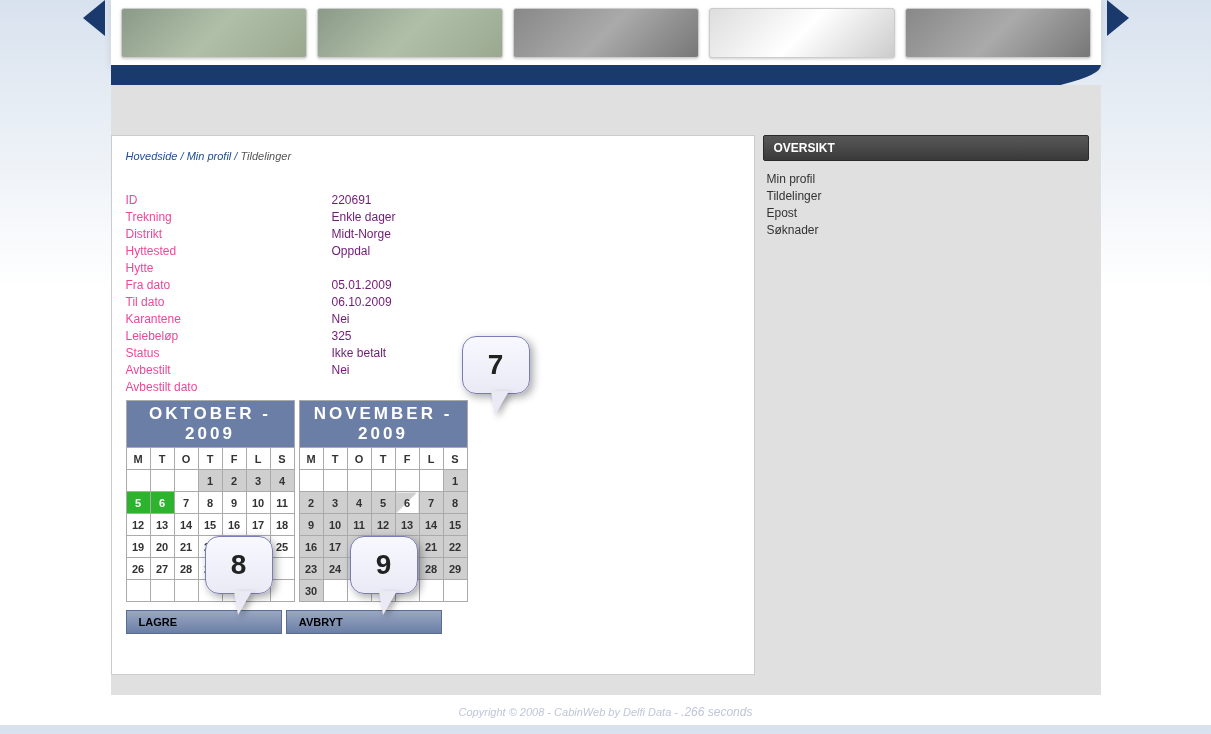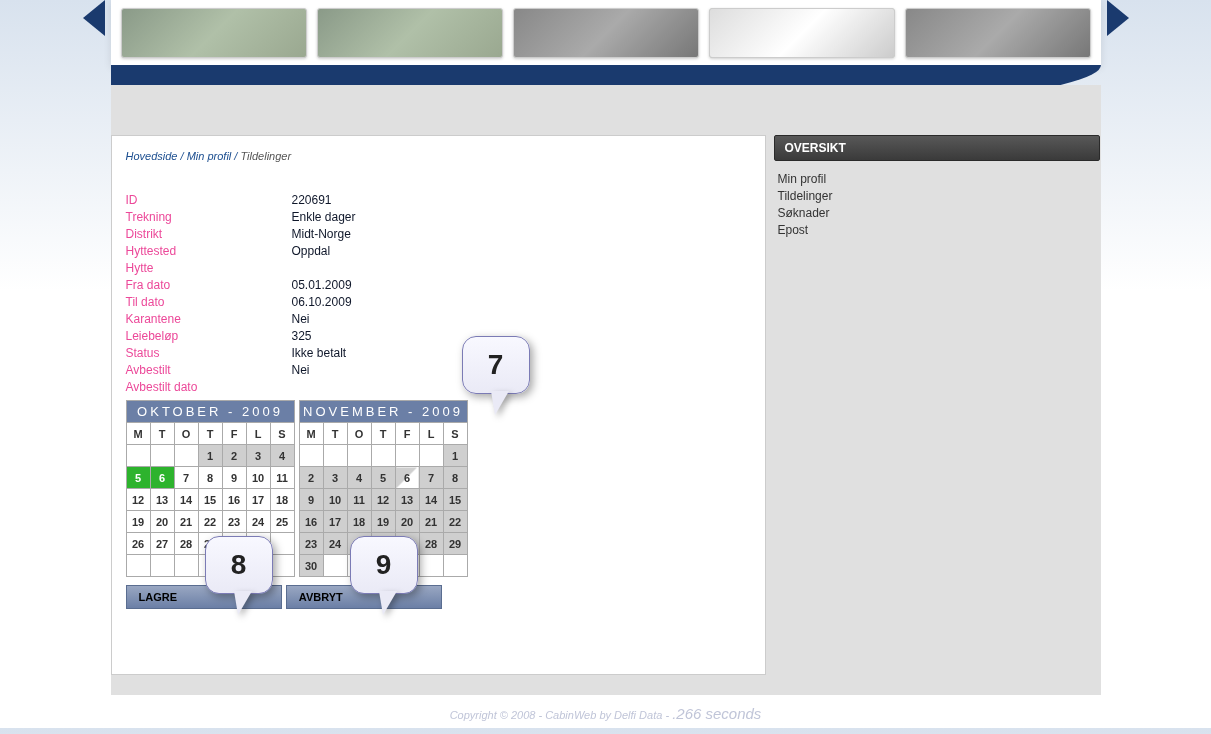--- a/index.html
+++ b/index.html
@@ -60,53 +60,53 @@
       background: #e0e0e0;
       height: 32px;
       border-radius: 50% 0 0 0 / 100% 0 0 0;
       margin-top: -30px;
       margin-left: 200px;
     }
 
     .cols {
       display: flex;
       gap: 8px;
-      padding: 18px 1px 0 0;
+      padding: 18px 12px 0 0;
     }
     .panel {
       background: #fff;
       border: 1px solid #ccc;
       padding: 14px;
     }
     .panel-left { flex: 1; position: relative; min-height: 540px;}
     .panel-right { width: 326px; background: transparent; border: none; padding: 0;}
 
     .breadcrumbs {
       font-size: 11px;
       margin-bottom: 18px;
     }
     .breadcrumbs a { color: #1a4d8f; text-decoration: none; font-style: italic;}
     .breadcrumbs .sep { color: #1a4d8f; font-style: italic;}
     .breadcrumbs .current { color: #555; font-style: italic;}
 
     .details { margin-top: 30px; }
     .details .row { display: flex; line-height: 17px; }
     .details .row .lbl { width: 166px; color: #ec4899; }
-    .details .row .val { color: #0f172a; }
+    .details .row .val { color: #701a75; margin-left: 40px; }
 
     .calendars { display: flex; gap: 4px; margin-top: 4px;}
     .cal { border-collapse: collapse; }
     .cal th.monthhead {
       background: #6b7fa6;
       color: #fff;
       letter-spacing: 3px;
-      font-size: 13px;
+      font-size: 17px;
       padding: 3px 0;
       border: 1px solid #aaa;
-      font-weight: normal;
+      font-weight: bold;
       text-align: center;
     }
     .cal th.dow {
       background: #fff;
       color: #333;
       width: 24px;
       height: 22px;
       border: 1px solid #aaa;
       font-weight: bold;
       font-size: 11px;
@@ -193,21 +193,21 @@
       line-height: 17px;
     }
 
     .footer {
       text-align: center;
       color: #c0c5d8;
       font-size: 11px;
       padding: 10px 0 6px 0;
       font-style: italic;
     }
-    .footer .secs { font-size: 15px; font-style: italic;}
+    .footer .secs { font-size: 12px; font-style: italic;}
   </style>
 </head>
 <body>
 
 <div class="outer">
   <div class="photo-strip">
     <div class="arrow-left"></div>
     <div class="photo-thumb"></div>
     <div class="photo-thumb"></div>
     <div class="photo-thumb grey"></div>
@@ -436,22 +436,22 @@
         <div class="callout c7">7</div>
         <div class="callout c8">8</div>
         <div class="callout c9">9</div>
       </div>
 
       <div class="panel-right">
         <div class="side-header">OVERSIKT</div>
         <div class="side-links" id="side-links">
             <a href="#">Min profil</a>
             <a href="#">Tildelinger</a>
+            <a href="#">Epost</a>
             <a href="#">Søknader</a>
-            <a href="#">Epost</a>
           </div>
       </div>
 
     </div>
   </div>
 
   <div class="footer">
     <span>Copyright © 2008 - CabinWeb by Delfi Data - </span>
     <span class="secs">.266 seconds</span>
   </div>

